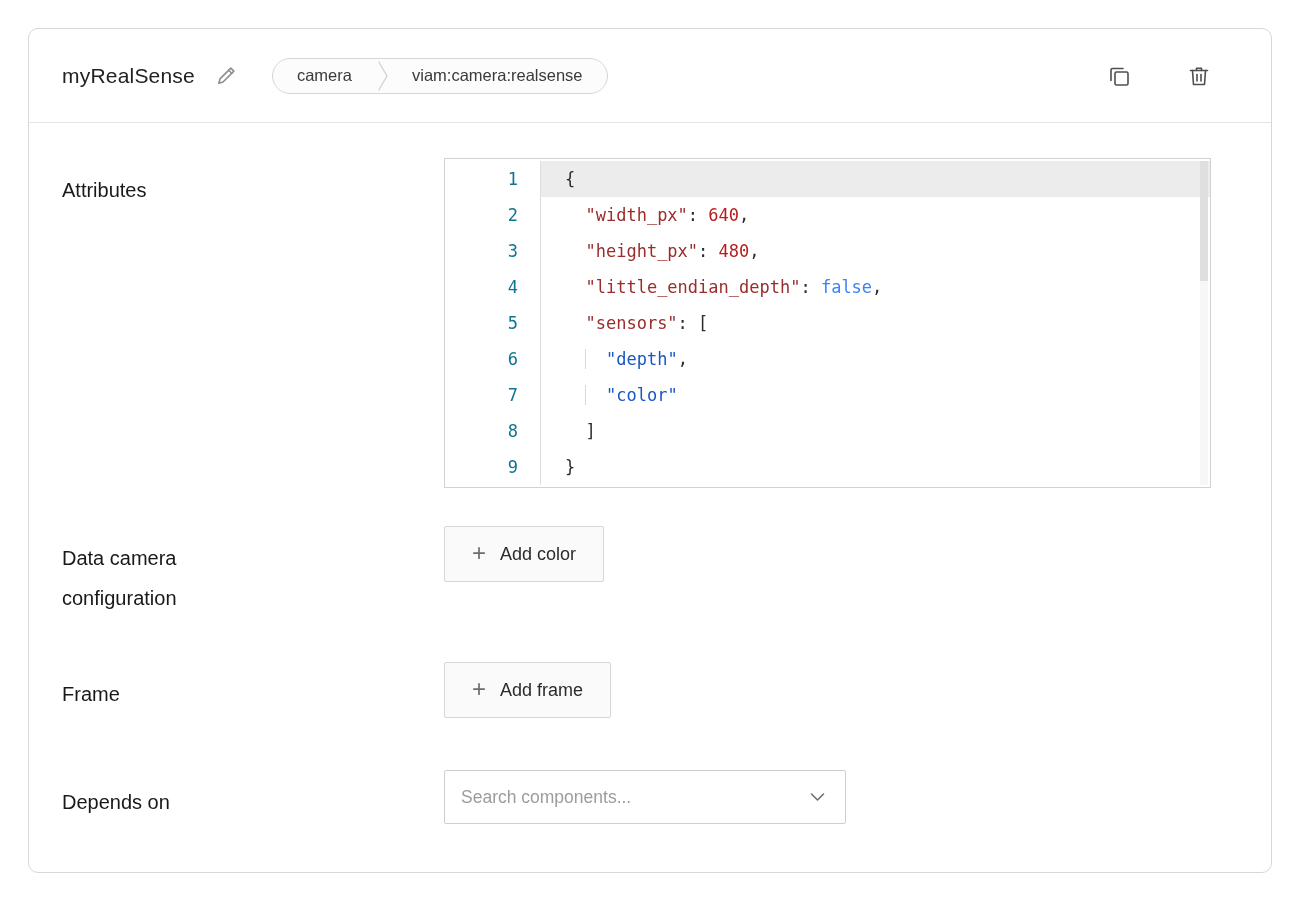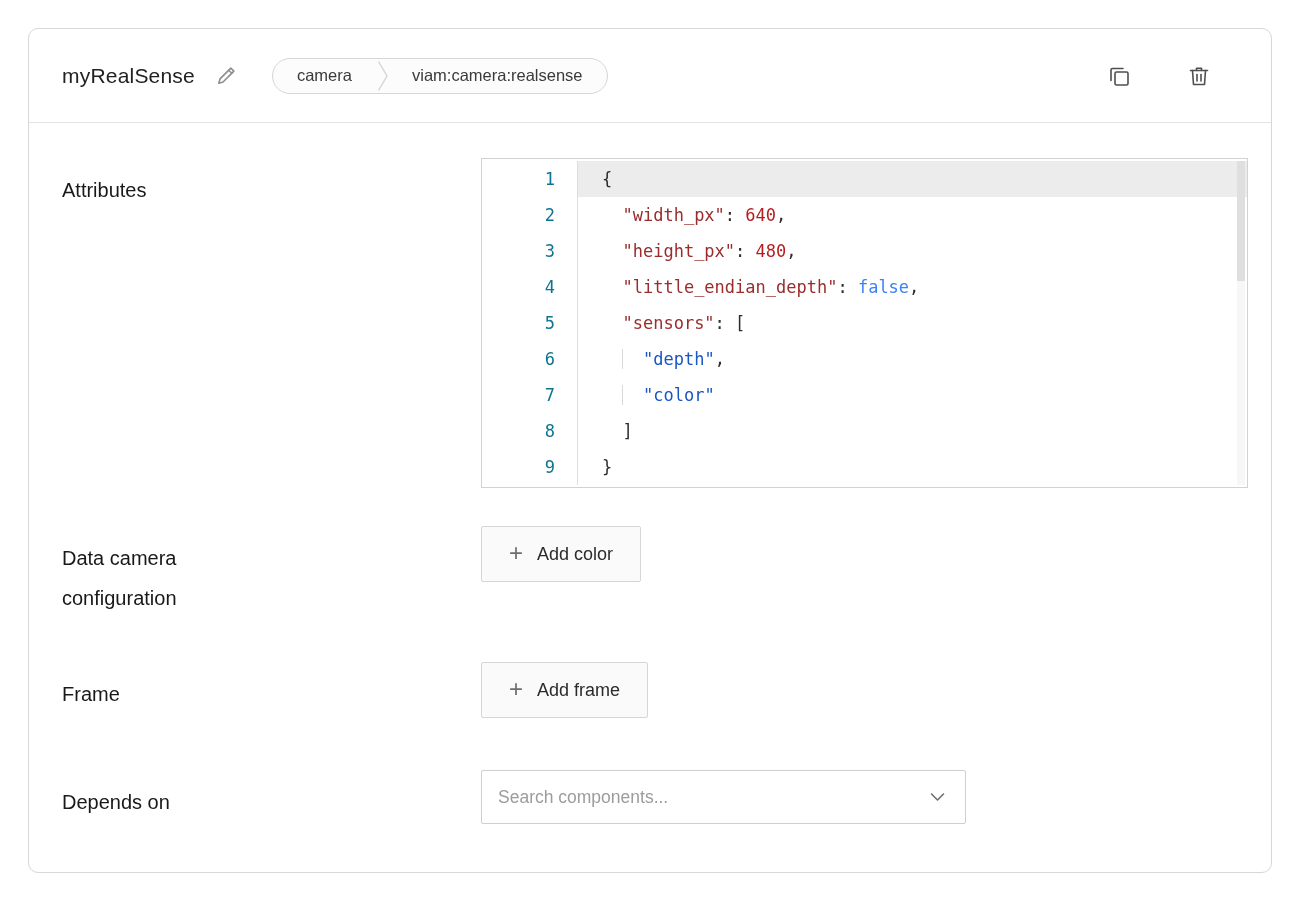--- a/index.html
+++ b/index.html
@@ -23,21 +23,21 @@
     border: 1px solid #d6d6d6; border-radius: 18px; background: #fcfcfc;
     font-size: 16.5px; color: #3a3a3a; overflow: hidden; gap: 11px;
   }
   .crumb-type { padding: 0 14px 0 24px; }
   .crumb-model { padding: 0 24px 0 12px; }
   .crumb-sep { display: block; }
   .header-spacer { flex: 1; }
   .dup-btn { margin-right: 48px; }
 
   
-  .row { display: flex; gap: 37px; }
+  .row { display: flex; }
   .label {
     width: 415px; flex-shrink: 0; padding-left: 33px; padding-top: 12px;
     font-size: 20px; line-height: 40px; color: #191919; white-space: pre-line;
   }
   .row-attributes   { margin-top: 35px; }
   .row-datacapture  { margin-top: 38px; }
   .row-frame        { margin-top: 44px; }
   .row-depends      { margin-top: 52px; }
 
   
@@ -65,21 +65,21 @@
 
   
   .add-btn {
     display: inline-flex; align-items: center; gap: 14px; height: 56px; padding: 0 27px;
     background: #fafafa; border: 1px solid #d6d6d6; border-radius: 2px;
     font-family: "Liberation Sans", sans-serif; font-size: 18px; color: #2b2b2b; cursor: pointer;
   }
   .plus { font-size: 24px; font-weight: 300; color: #6e6e6e; line-height: 1; margin-top: -2px; }
 
   
-  .select-wrap { position: relative; width: 485px; height: 54px; border: 1px solid #cfcfcf; border-radius: 2px; background: #ffffff; }
+  .select-wrap { position: relative; width: 402px; height: 54px; border: 1px solid #cfcfcf; border-radius: 2px; background: #ffffff; }
   .select-input {
     width: 100%; height: 100%; border: none; outline: none; background: transparent;
     padding: 0 44px 0 16px; font-family: "Liberation Sans", sans-serif; font-size: 17.5px; color: #333333;
   }
   .select-input::placeholder { color: #9c9c9c; opacity: 1; }
   .chevron { position: absolute; right: 20px; top: 50%; transform: translateY(-50%); pointer-events: none; }
 </style>
 </head>
 <body>
 

